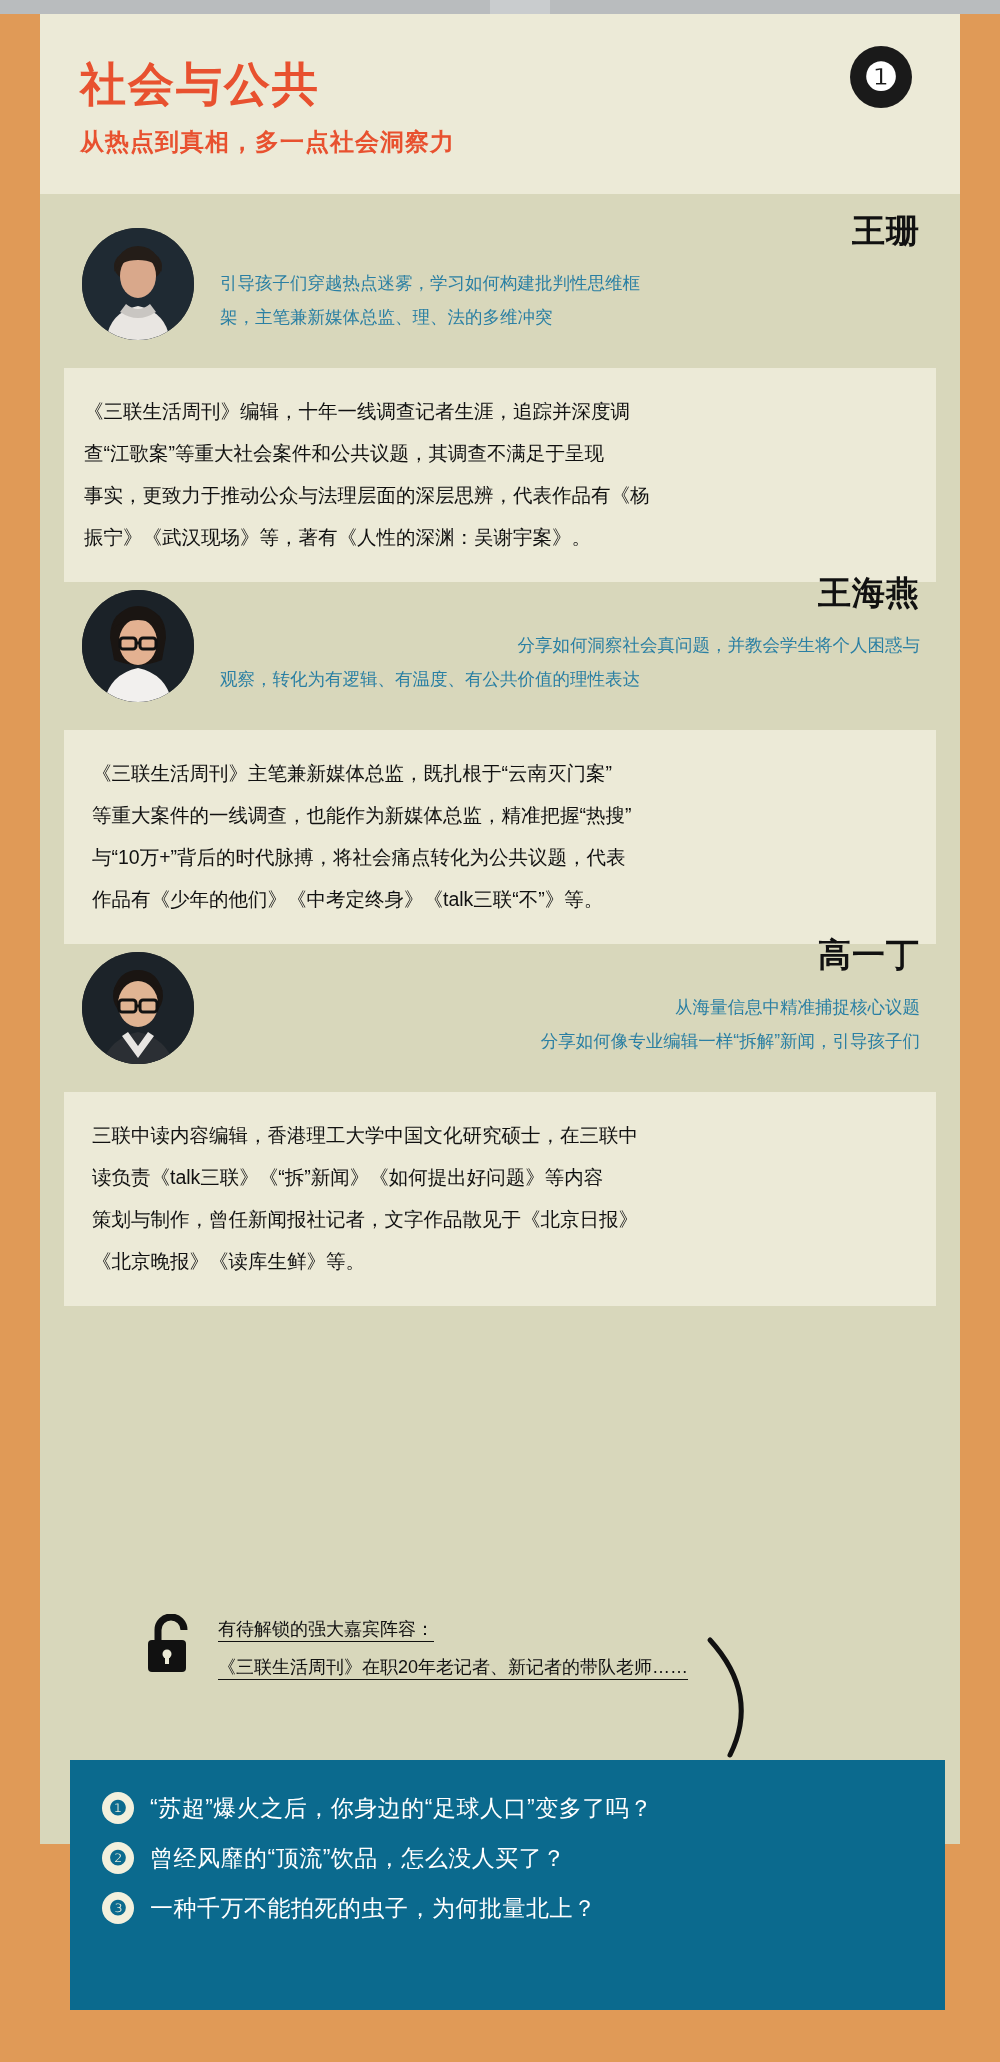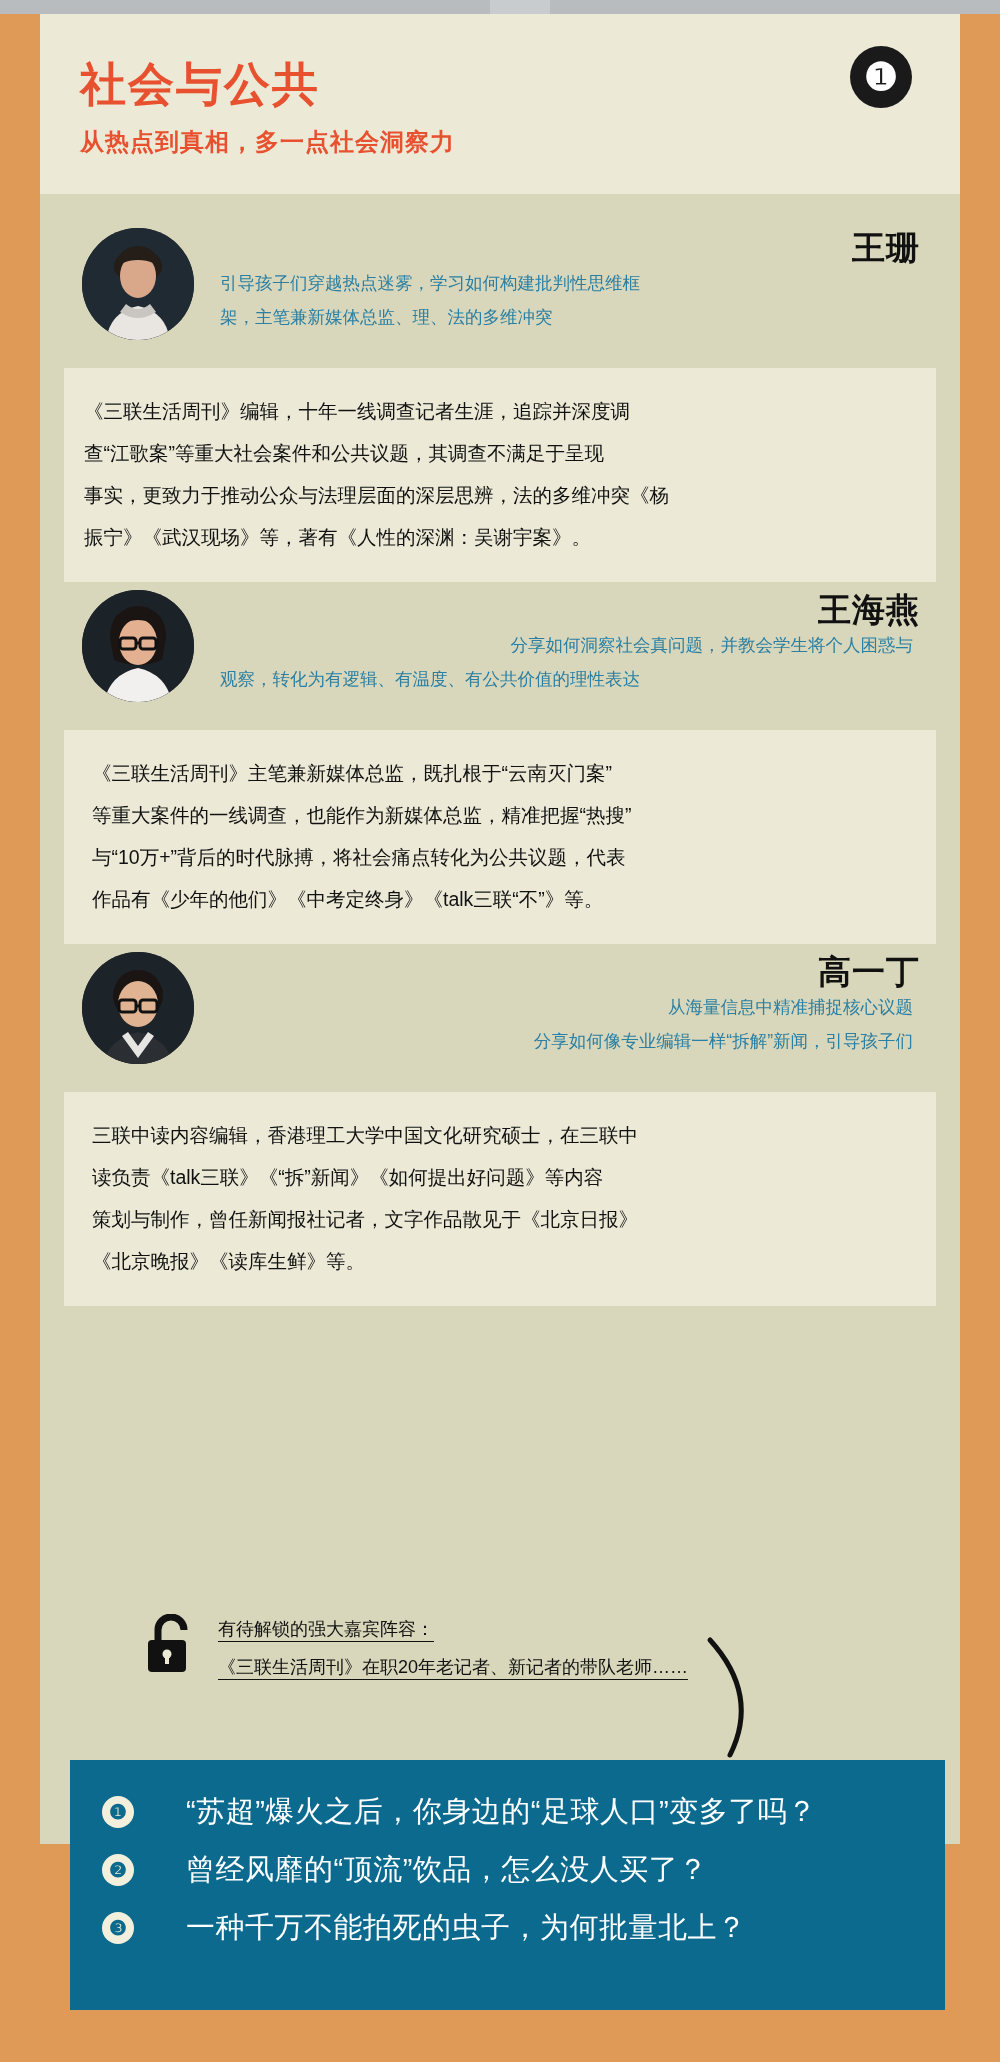--- a/index.html
+++ b/index.html
@@ -96,30 +96,30 @@
     width: 112px;
     height: 112px;
     border-radius: 50%;
     overflow: hidden;
     background: #2a2e33;
   }
   .avatar svg { display: block; }
   .sp-name {
     position: absolute;
     right: 40px;
-    top: 18px;
+    top: 1px;
     font-size: 33px;
     font-weight: bold;
     color: #111;
     letter-spacing: 1px;
   }
   .sp-tag {
     position: absolute;
     left: 180px;
-    right: 47px;
+    right: 40px;
     top: 58px;
     font-size: 17.5px;
     line-height: 34px;
     color: #2a7fa3;
     text-align: justify;
   }
   .sp-tag .ln { display: block; }
   .sp-tag .ln.r { text-align: right; }
   .sp-bio {
     position: absolute;
@@ -193,23 +193,22 @@
     color: #0b6a8e;
     font-size: 20px;
     font-weight: bold;
     line-height: 32px;
     text-align: center;
     flex: 0 0 auto;
     margin-right: 16px;
   }
   .q-text {
     color: #ffffff;
-    font-size: 29px;
+    font-size: 23px;
     letter-spacing: 0.5px;
-    margin-left: 36px;
   }
 </style>
 </head>
 <body>
 
 <div class="page">
 
   <div class="top-strip">
     <div class="mid"></div>
   </div>
@@ -234,21 +233,21 @@
       </svg>
     </div>
     <div class="sp-name">王珊</div>
     <div class="sp-tag">
       <span class="ln">引导孩子们穿越热点迷雾，学习如何构建批判性思维框</span>
       <span class="ln">架，主笔兼新媒体总监、理、法的多维冲突</span>
     </div>
     <div class="sp-bio" style="top:160px;padding-left:20px;">
       <span class="ln">《三联生活周刊》编辑，十年一线调查记者生涯，追踪并深度调</span>
       <span class="ln">查“江歌案”等重大社会案件和公共议题，其调查不满足于呈现</span>
-      <span class="ln">事实，更致力于推动公众与法理层面的深层思辨，法的多维冲突《杨</span>
+      <span class="ln">事实，更致力于推动公众与法理层面的深层思辨，代表作品有《杨</span>
       <span class="ln">振宁》《武汉现场》等，著有《人性的深渊：吴谢宇案》。</span>
     </div>
   </div>
 
   <div class="speaker" style="top:570px; height:360px;">
     <div class="avatar">
       <svg width="112" height="112" viewBox="0 0 112 112" aria-hidden="true">
         <rect width="112" height="112" fill="#1b2228"></rect>
         <path d="M28 48 q0 -30 28 -30 q28 0 28 30 l-4 22 q-24 10 -48 0z" fill="#1a1512"></path>
         <ellipse cx="56" cy="52" rx="19" ry="23" fill="#e3b191"></ellipse>

